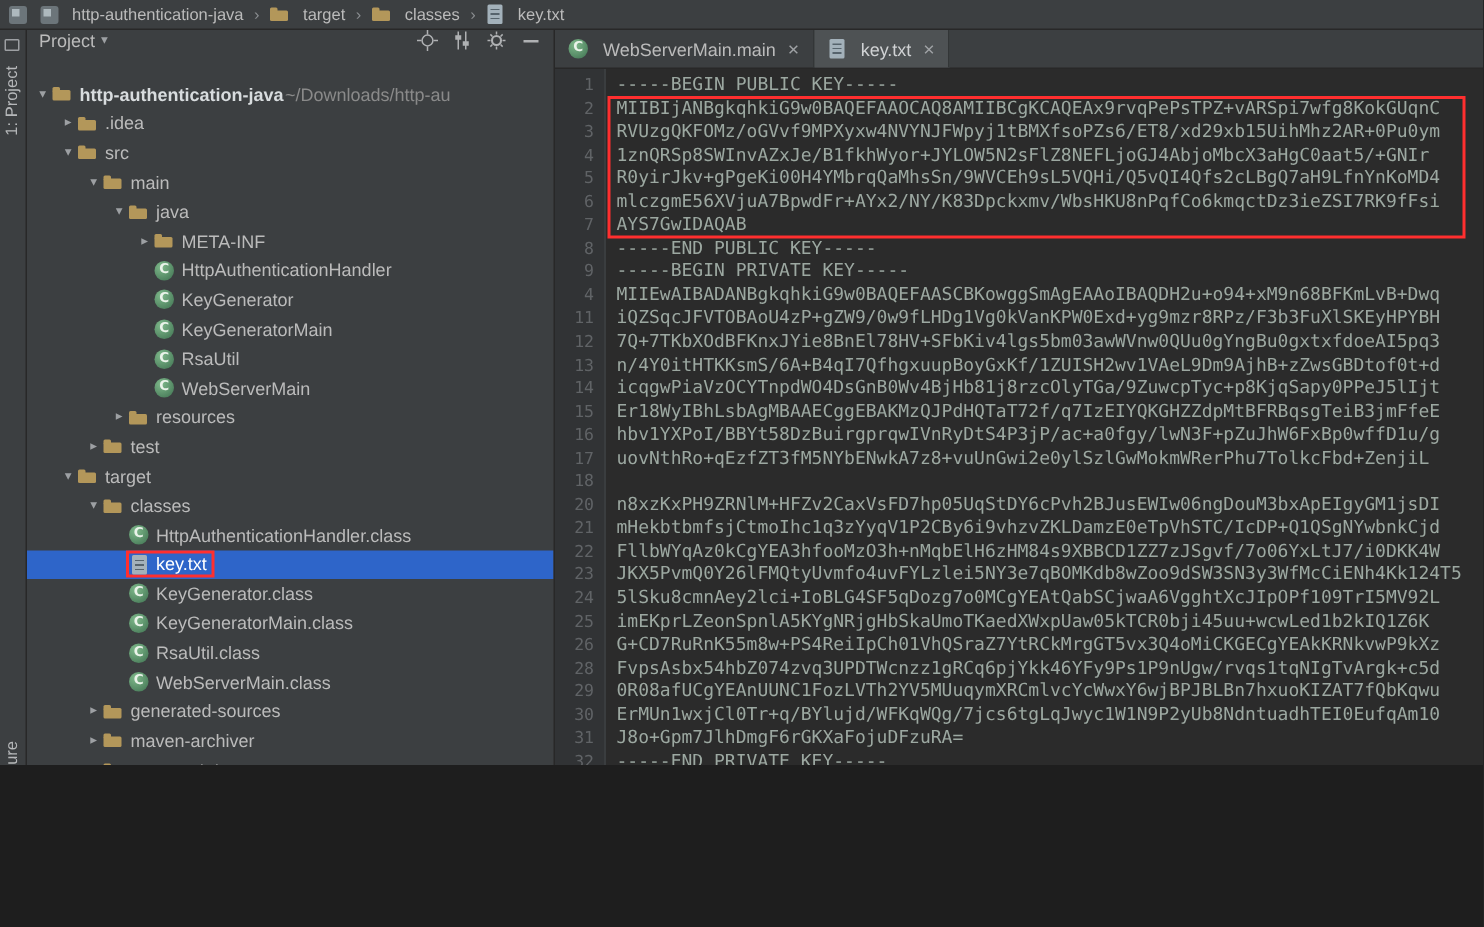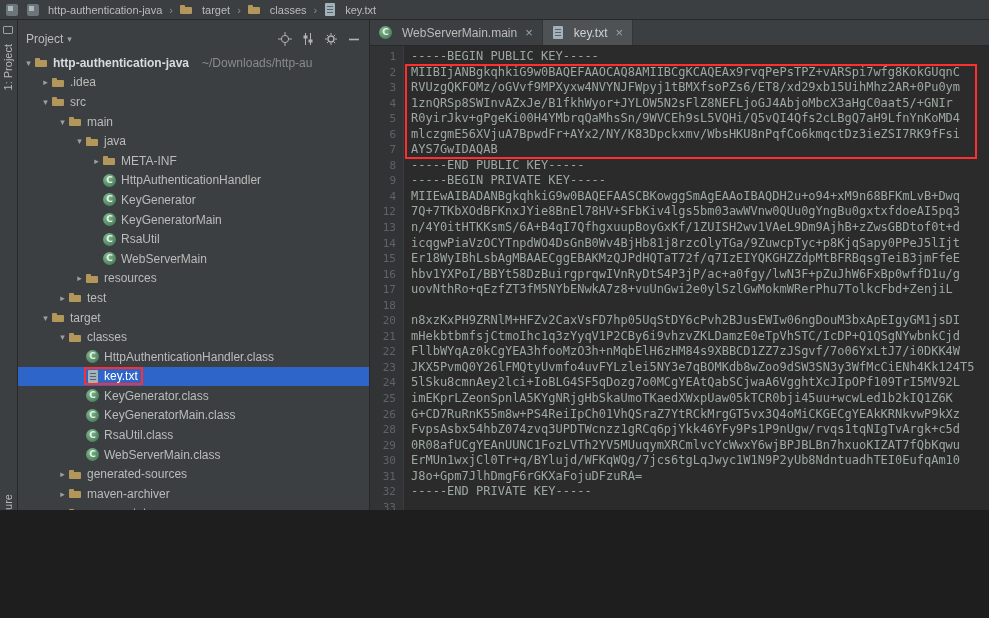--- a/index.html
+++ b/index.html
@@ -22,35 +22,35 @@
 
   
   .tool-strip{width:18px;background:#3C3F41;border-right:1px solid #282828;position:relative;flex:none}
   .strip-icon{position:absolute;top:6px;left:3px;width:10px;height:8px;border:1px solid #9DA0A3;border-radius:1px}
   .vlabel{writing-mode:vertical-rl;transform:rotate(180deg);font-size:11px;color:#B6B8BA;cursor:pointer;white-space:nowrap}
   .vlabel.top{position:absolute;top:24px;left:2px}
   .vlabel.bottom{position:absolute;bottom:6px;left:2px}
 
   
   .project-panel{width:352px;background:#3C3F41;border-right:1px solid #282828;display:flex;flex-direction:column;flex:none}
-  .panel-header{height:26px;display:flex;align-items:flex-end;padding:0 8px;font-size:12px;color:#BBBBBB;flex:none}
+  .panel-header{height:26px;display:flex;align-items:flex-start;padding:0 8px;font-size:12px;color:#BBBBBB;flex:none}
   .panel-title{display:inline-flex;align-items:center;gap:4px;cursor:pointer}
   .caret{font-size:9px;color:#9DA0A3;font-family:"DejaVu Sans",sans-serif}
   .panel-icons{margin-left:auto;display:flex;align-items:center;gap:9px}
   .hicon{width:14px;height:14px;display:inline-flex;align-items:center;justify-content:center;cursor:pointer}
 
   .tree{flex:1;overflow:hidden;padding-top:7px;font-size:12px}
   .tree-row{height:19.6px;display:flex;align-items:center;white-space:nowrap;color:#BBBBBB;cursor:pointer}
   .tree-row.selected{background:#2E65C9;color:#FFFFFF}
   .arrow{width:13px;flex:none;text-align:center;color:#9DA0A3;font-size:9px;font-family:"DejaVu Sans",sans-serif}
   .tree-row.selected .arrow{color:#E8E8E8}
   .row-inner{display:inline-flex;align-items:center}
   .row-inner.red-outline{outline:2px solid #FF2F2F;outline-offset:0;padding:0 3px 0 1px}
   .tree-label.bold{font-weight:bold;color:#D8DCDE}
-  .suffix{color:#8A8A8A;margin-left:13px}
+  .suffix{color:#8A8A8A;margin-left:1px}
 
   
   .ic{display:inline-block;position:relative;width:13px;height:13px;margin-right:5px;flex:none}
   .ic-folder::before{content:"";position:absolute;left:0;top:2px;width:5px;height:3px;border-radius:1px 1px 0 0;background:#B3975A}
   .ic-folder::after{content:"";position:absolute;left:0;top:4px;width:12px;height:7px;border-radius:1px;background:#B3975A}
   .ic-class{width:13px;height:13px;border-radius:50%;background:radial-gradient(circle at 35% 30%,#7FB98B,#3E7050);
     color:#EAF3EA;font:bold 9px/13px "DejaVu Sans",sans-serif;text-align:center}
   .ic-text-file{width:10px;height:13px;background:#A3B1BA;border-radius:1px;margin-left:1px;margin-right:6px}
   .ic-text-file::after{content:"";position:absolute;left:2px;top:3px;width:6px;height:8px;
     background:repeating-linear-gradient(#56636C 0 1px,transparent 1px 3px)}
@@ -394,20 +394,24 @@
             </div>
             <div class="ed-line">
               <span class="ln">9</span>
               <span class="code">-----BEGIN PRIVATE KEY-----</span>
             </div>
             <div class="ed-line">
               <span class="ln">4</span>
               <span class="code">MIIEwAIBADANBgkqhkiG9w0BAQEFAASCBKowggSmAgEAAoIBAQDH2u+o94+xM9n68BFKmLvB+Dwq</span>
             </div>
             <div class="ed-line">
+              <span class="ln">11</span>
+              <span class="code">iQZSqcJFVTOBAoU4zP+gZW9/0w9fLHDg1Vg0kVanKPW0Exd+yg9mzr8RPz/F3b3FuXlSKEyHPYBH</span>
+            </div>
+            <div class="ed-line">
               <span class="ln">12</span>
               <span class="code">7Q+7TKbXOdBFKnxJYie8BnEl78HV+SFbKiv4lgs5bm03awWVnw0QUu0gYngBu0gxtxfdoeAI5pq3</span>
             </div>
             <div class="ed-line">
               <span class="ln">13</span>
               <span class="code">n/4Y0itHTKKsmS/6A+B4qI7QfhgxuupBoyGxKf/1ZUISH2wv1VAeL9Dm9AjhB+zZwsGBDtof0t+d</span>
             </div>
             <div class="ed-line">
               <span class="ln">14</span>
               <span class="code">icqgwPiaVzOCYTnpdWO4DsGnB0Wv4BjHb81j8rzcOlyTGa/9ZuwcpTyc+p8KjqSapy0PPeJ5lIjt</span>

